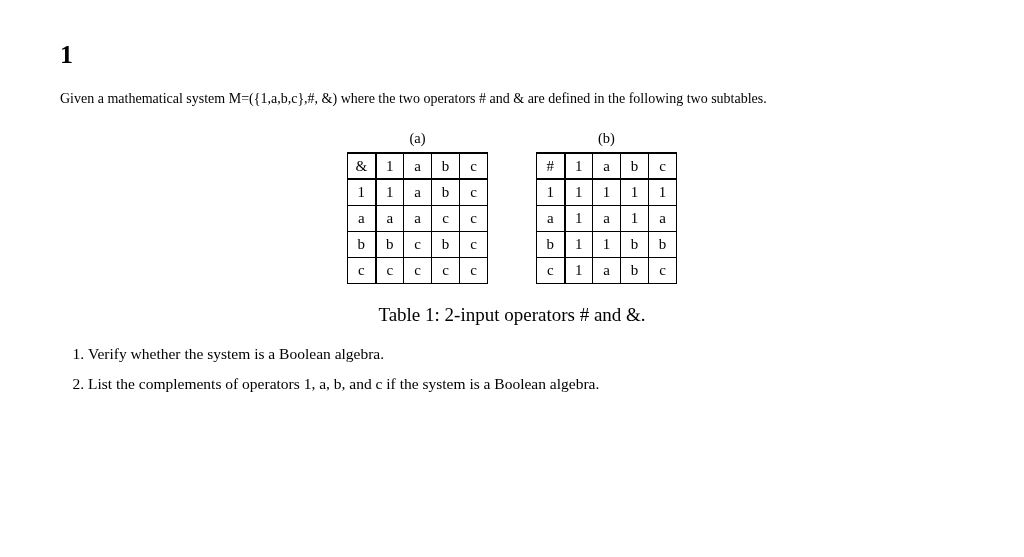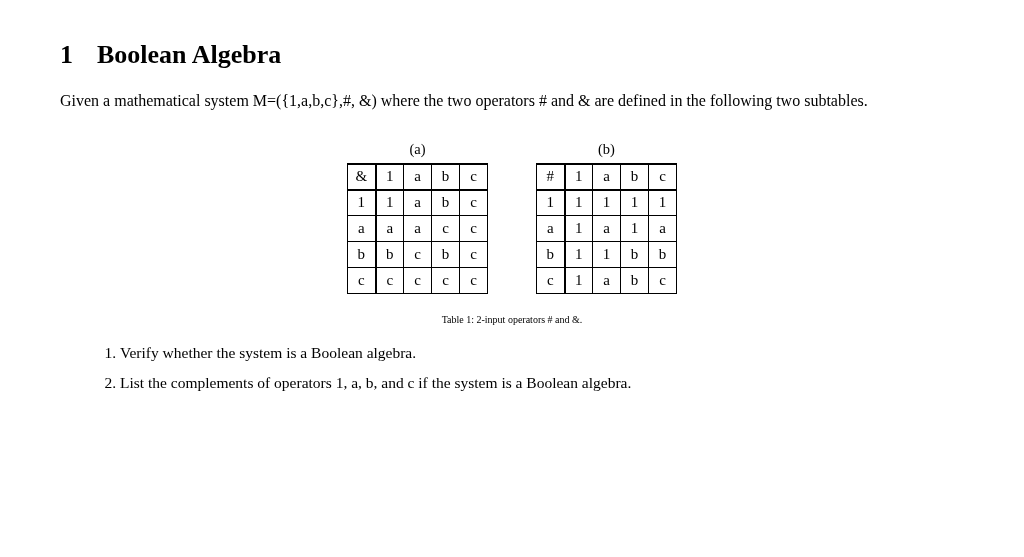--- a/index.html
+++ b/index.html
@@ -17,23 +17,23 @@
     .section-title {
       font-size: 26px;
       font-weight: bold;
       margin-bottom: 18px;
       display: flex;
       gap: 24px;
       align-items: baseline;
     }
 
     .intro-text {
-      font-size: 16px;
+      font-size: 14px;
       line-height: 1.6;
-      margin-bottom: 27px;
+      margin-bottom: 20px;
     }
 
     .tables-area {
       display: flex;
       flex-direction: column;
       align-items: center;
       margin-bottom: 14px;
     }
 
     .tables-row {
@@ -72,46 +72,44 @@
     table.op-table tr:first-child td {
       border-top: 2px solid #000;
       border-bottom: 2px solid #000;
     }
 
     table.op-table td:first-child {
       border-right: 2px solid #000;
     }
 
     .table-caption {
-      font-size: 10px;
+      font-size: 19px;
       margin-top: 10px;
       text-align: center;
     }
 
     .questions {
       margin-top: 8px;
       font-size: 15.5px;
       line-height: 1.8;
     }
 
     .questions ol {
       padding-left: 28px;
     }
 
     .questions li {
       margin-bottom: 2px;
-      margin-left: 32px;
     }
   </style>
 </head>
 <body>
 
 <div class="section-title">
   <span>1</span>
-  <span>Boolean Algebra</span>
 </div>
 
 <div class="intro-text">
   <span>Given a mathematical system M=({1,a,b,c},#, &amp;) where the two operators # and &amp; are defined in the following two subtables.</span>
 </div>
 
 <div class="tables-area">
   <div class="tables-row">
 
     <div class="table-block">

